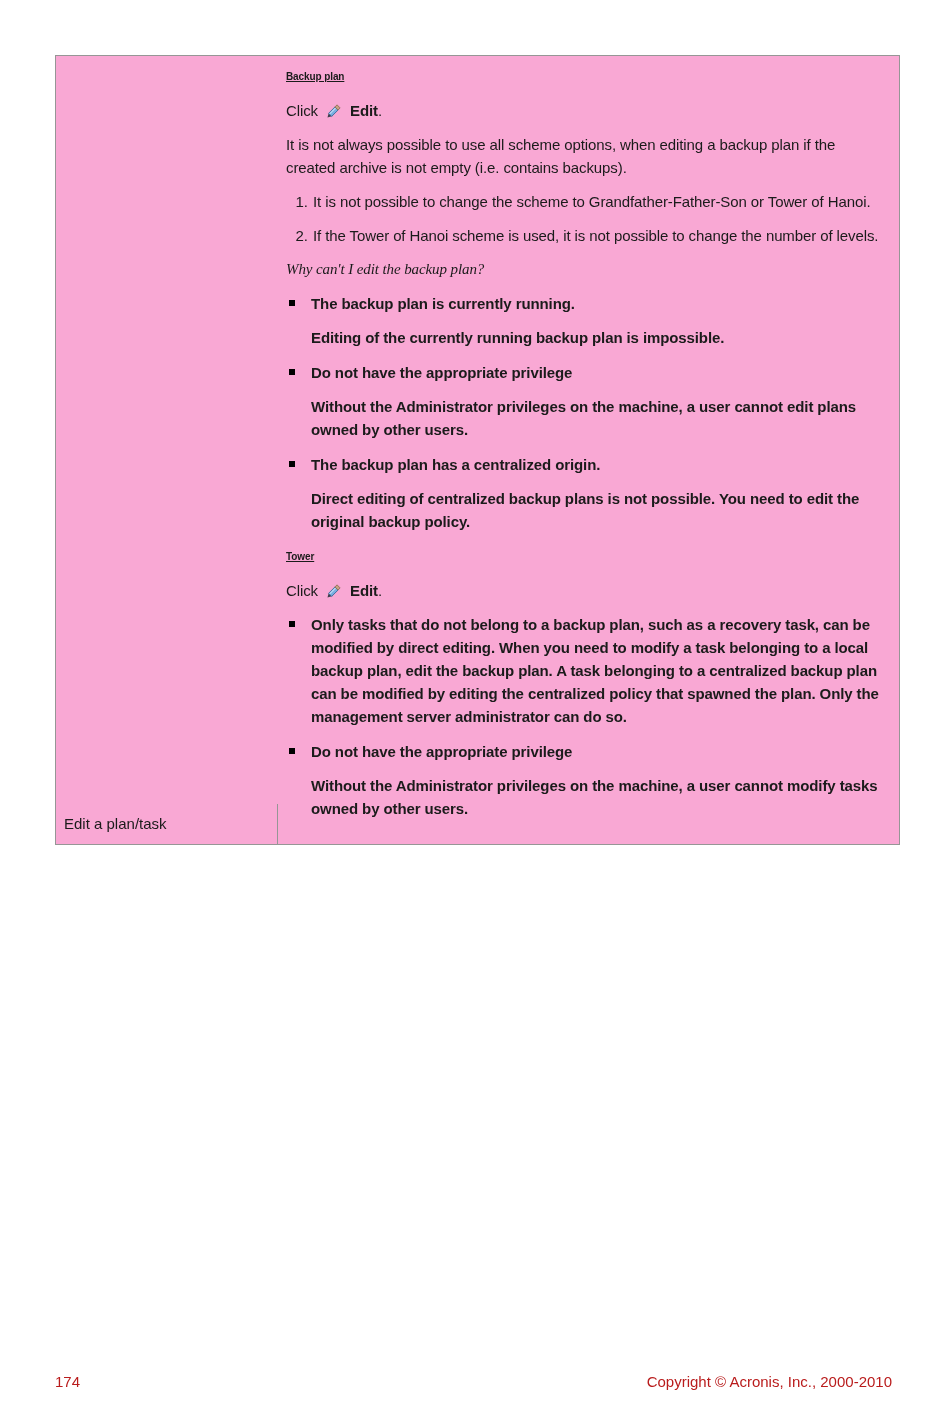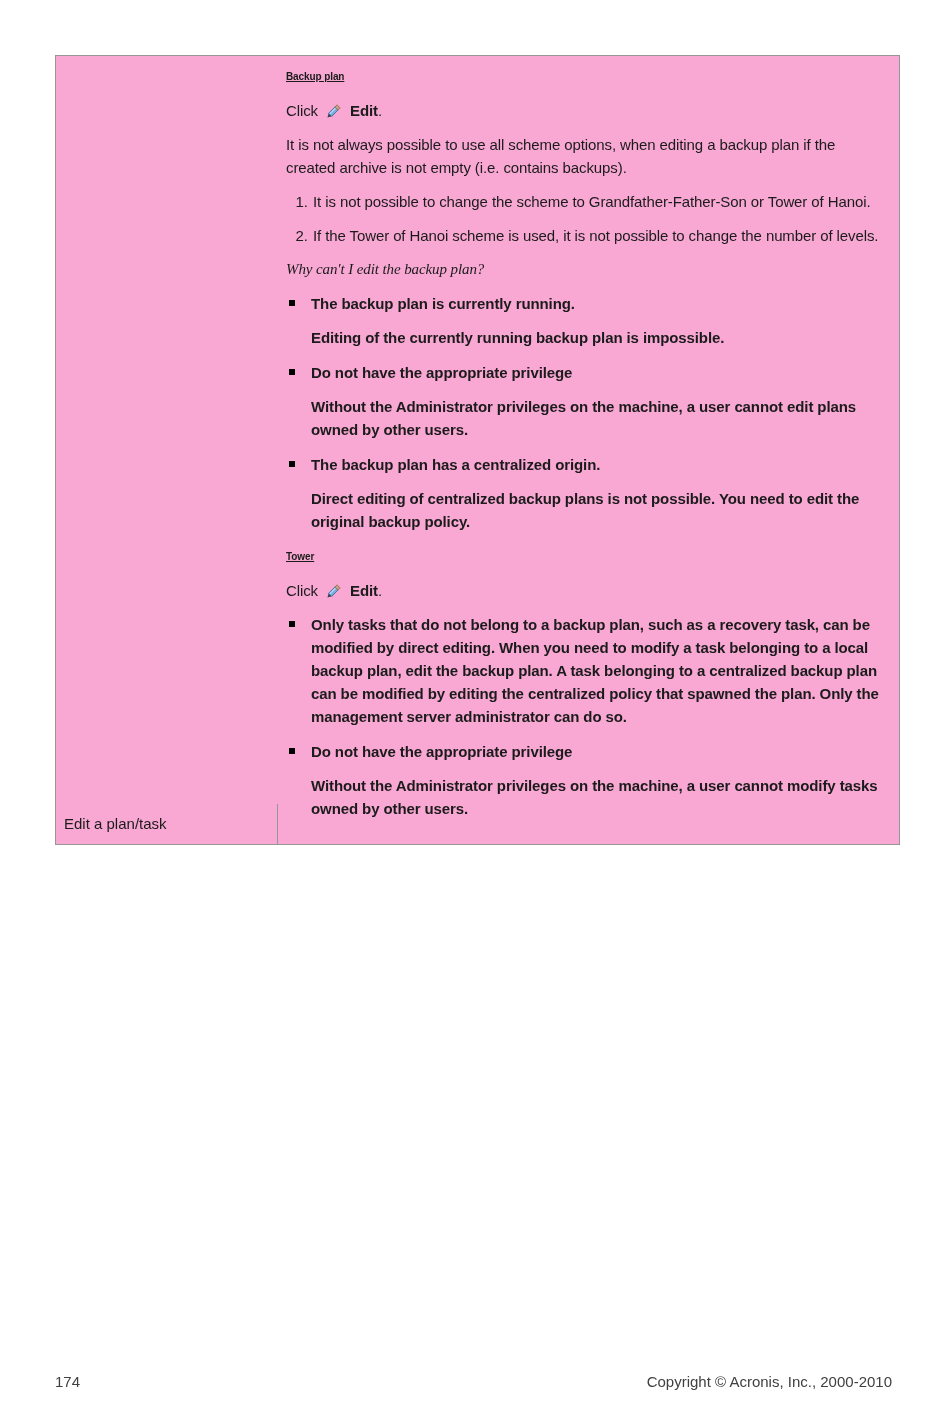--- a/index.html
+++ b/index.html
@@ -51,21 +51,21 @@
     display: inline-block;
   }
   .bullet-title { margin: 0 0 11px 0; }
   .bullet-detail { margin: 0 0 0 5px; }
   .bullet:last-child { margin-bottom: 0; }
 
   
   .footer {
     position: absolute; left: 55px; right: 58px; top: 1373px;
     display: flex; justify-content: space-between;
-    font-size: 15px; color: #404040;
+    font-size: 15px; color: #b91c1c;
   }
 </style>
 </head>
 <body>
 
 <div class="page">
 
   <div class="doc-table">
 
     <div class="left-cell">

